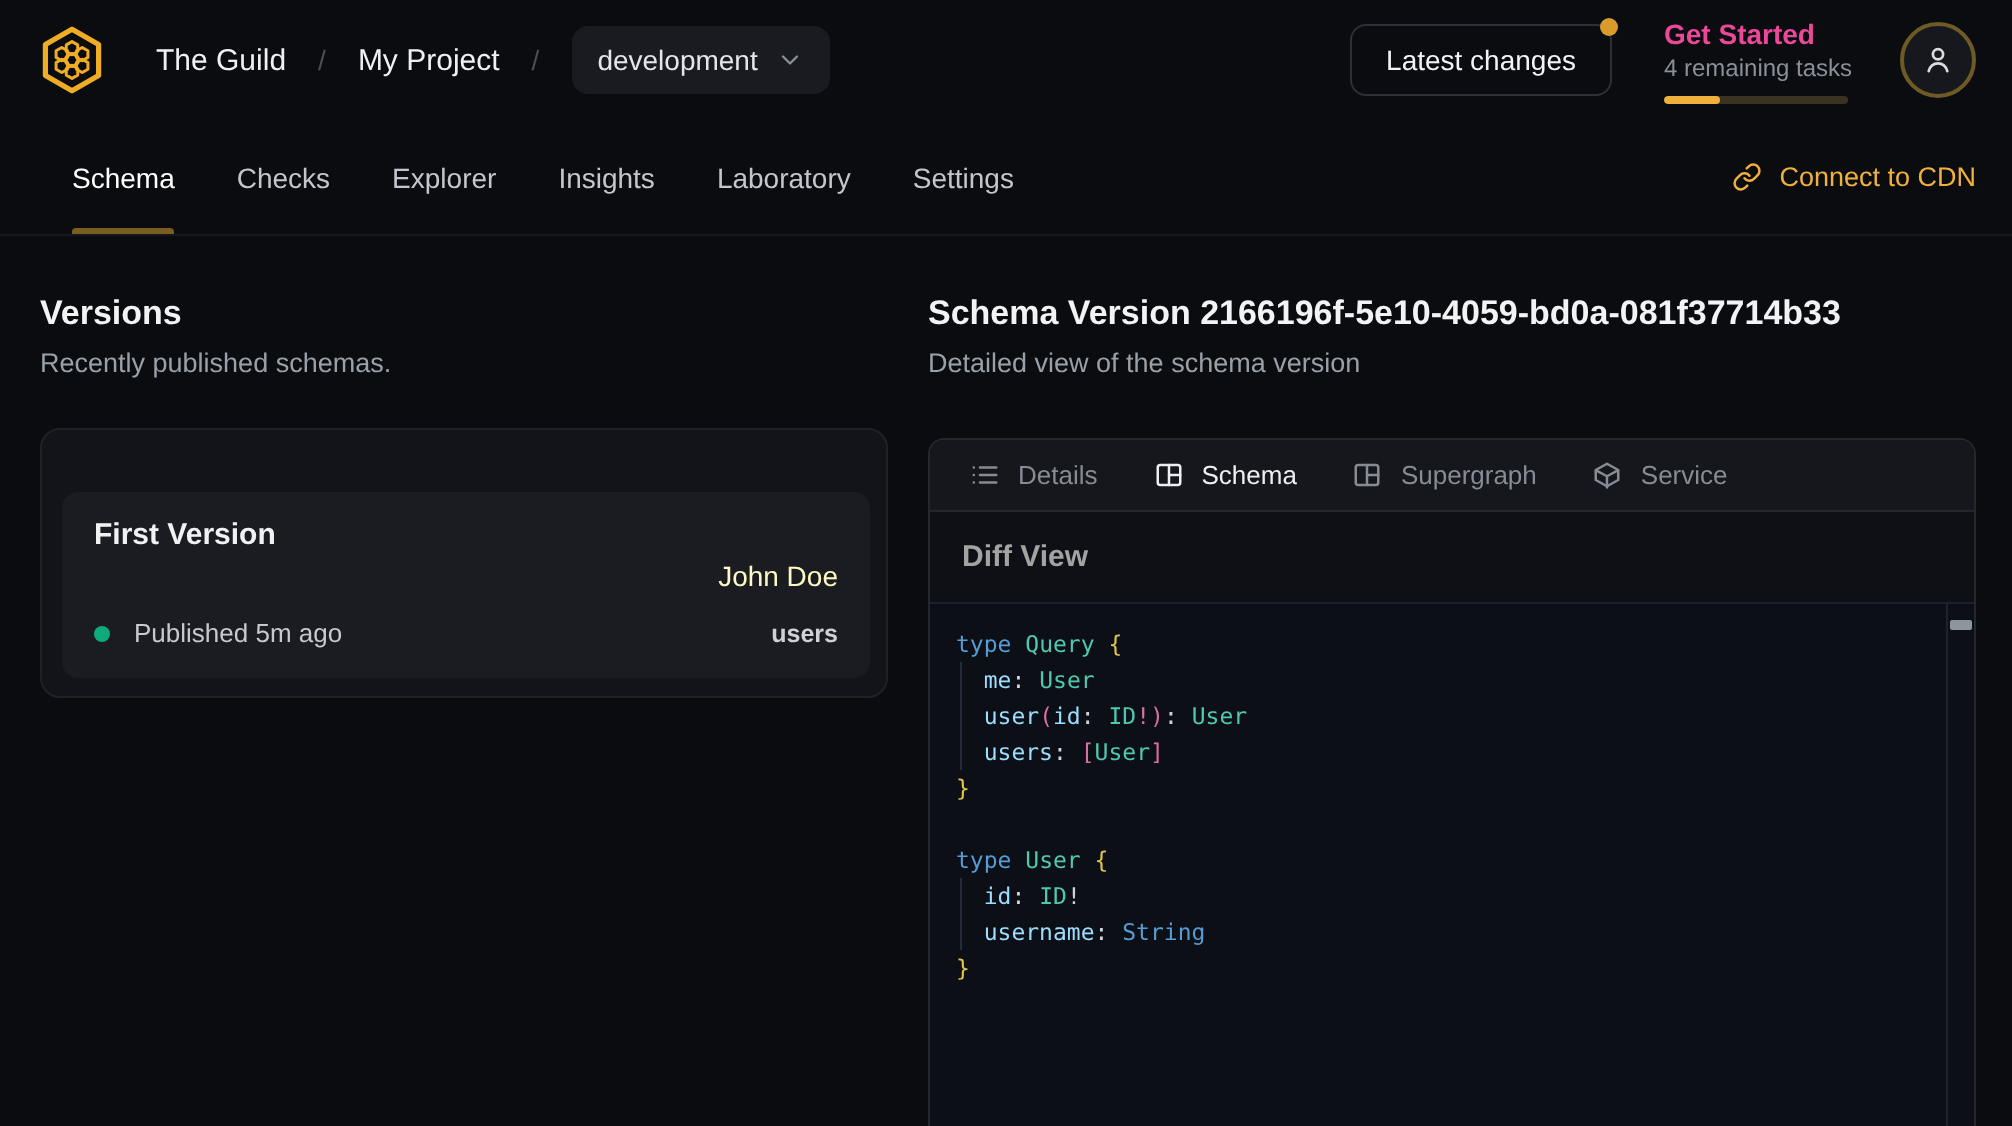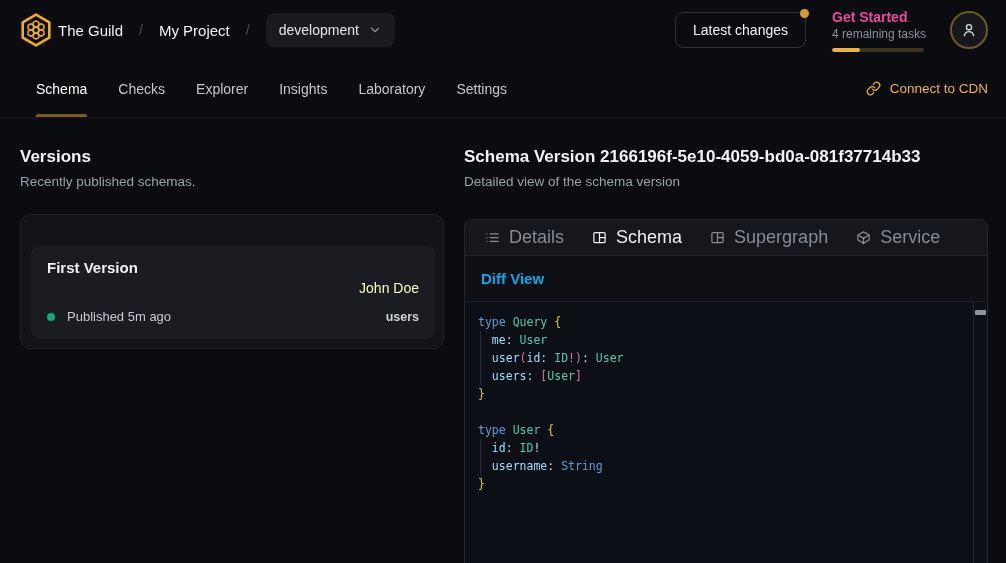--- a/index.html
+++ b/index.html
@@ -1,21 +1,21 @@
 <!DOCTYPE html>
 <html style="--accent: #f0b13c; --accent-dim: #7a5e1f; --green: #0fa97c; --code-kw: #569cd6; --code-type: #4ec9b0; --code-field: #9cdcfe; --code-paren: #d670a2; --code-brace: #e2c44d; --code-plain: #cdd3da;"><head>
 <meta charset="utf-8">
 <style>
   * { margin:0; padding:0; box-sizing:border-box; }
   html,body { width:1006px; height:563px; overflow:hidden; }
   body { background:#0a0c10; color:#e8eaed; font-family:"Liberation Sans", sans-serif; }
 
   
   header { height:60px; display:flex; align-items:center; justify-content:space-between; padding:0 18px; }
-  .h-left { display:flex; align-items:center; gap:4px; }
+  .h-left { display:flex; align-items:center; gap:24px; }
   .crumbs { display:flex; align-items:center; gap:16px; font-size:15px; color:#eef0f2; }
   .crumb { cursor:pointer; }
   .crumb-sep { color:#4a4f57; font-size:14px; }
   .target-select { display:flex; align-items:center; gap:9px; background:#191b20; border:none; border-radius:8px; padding:9px 13px; color:#e3e5e8; font-size:14px; font-family:inherit; cursor:pointer; }
   .target-select svg { color:#8a8f98; }
   .h-right { display:flex; align-items:center; gap:26px; }
   .latest-btn { position:relative; background:transparent; border:1px solid #2d3037; border-radius:8px; padding:9px 17px; color:#f2f3f5; font-size:14px; font-family:inherit; cursor:pointer; }
   .notif-dot { position:absolute; top:-4px; right:-4px; width:9px; height:9px; border-radius:50%; background:#d99b2b; }
   .get-started { width:92px; cursor:pointer; }
   .gs-title { font-size:14px; color:#ec4899;font-weight:bold; }
@@ -46,24 +46,24 @@
   .vi-name { font-size:15px; font-weight:600; color:#f0f1f3; }
   .vi-author { margin-top:4px; font-size:14px; color:#fef9c3;text-align:right; }
   .vi-meta { margin-top:13px; display:flex; align-items:center; }
   .vi-dot { width:8px; height:8px; border-radius:50%; background:var(--green); margin-right:12px; flex:none; }
   .vi-status { font-size:13px; color:#c6cad0; }
   .vi-badge { margin-left:auto; font-size:12.5px; font-weight:700; color:#ced2d8; }
 
   
   .panel { margin-top:30px; flex:1; min-height:0; border:1px solid #24272e; border-bottom:none; border-radius:8px 8px 0 0; overflow:hidden; display:flex; flex-direction:column; }
   .panel-tabs { height:36px; flex:none; background:#15171c; border-bottom:1px solid #23262d; display:flex; align-items:center; gap:28px; padding:0 20px; }
-  .ptab { display:flex; align-items:center; gap:9px; font-size:18px; color:#868b94; cursor:pointer; }
+  .ptab { display:flex; align-items:center; gap:9px; font-size:13px; color:#868b94; cursor:pointer; }
   .ptab.active { color:#eceef0; }
   .diff-row { height:46px; flex:none; background:#0e1015; border-bottom:1px solid #1c2028; display:flex; align-items:center; padding:0 16px; }
-  .diff-title { font-size:15px; font-weight:700; color:#0ea5e9; }
+  .diff-title { font-size:15px; font-weight:700; color:#a3a3a3; }
   .diff-actions { margin-left:auto; display:flex; align-items:center; gap:38px; }
   .download-btn { display:flex; align-items:center; gap:9px; background:none; border:none; color:#c6cad0; font-size:13px; font-family:inherit; cursor:pointer; }
   .toggle-group { display:flex; align-items:center; gap:11px; }
   .toggle-label { font-size:13px; color:#c6cad0; }
   .switch { position:relative; width:38px; height:22px; border-radius:11px; background:#34312a; border:none; cursor:pointer; flex:none; }
   .switch .knob { position:absolute; top:2px; left:2px; width:18px; height:18px; border-radius:50%; background:#15171c; }
 
   
   .code-wrap { flex:1; position:relative; background:#0c1016; overflow:hidden; }
   .code-block { padding:11px 20px 10px 13px; font-family:"DejaVu Sans Mono", monospace; font-size:11.5px; line-height:18px; }

